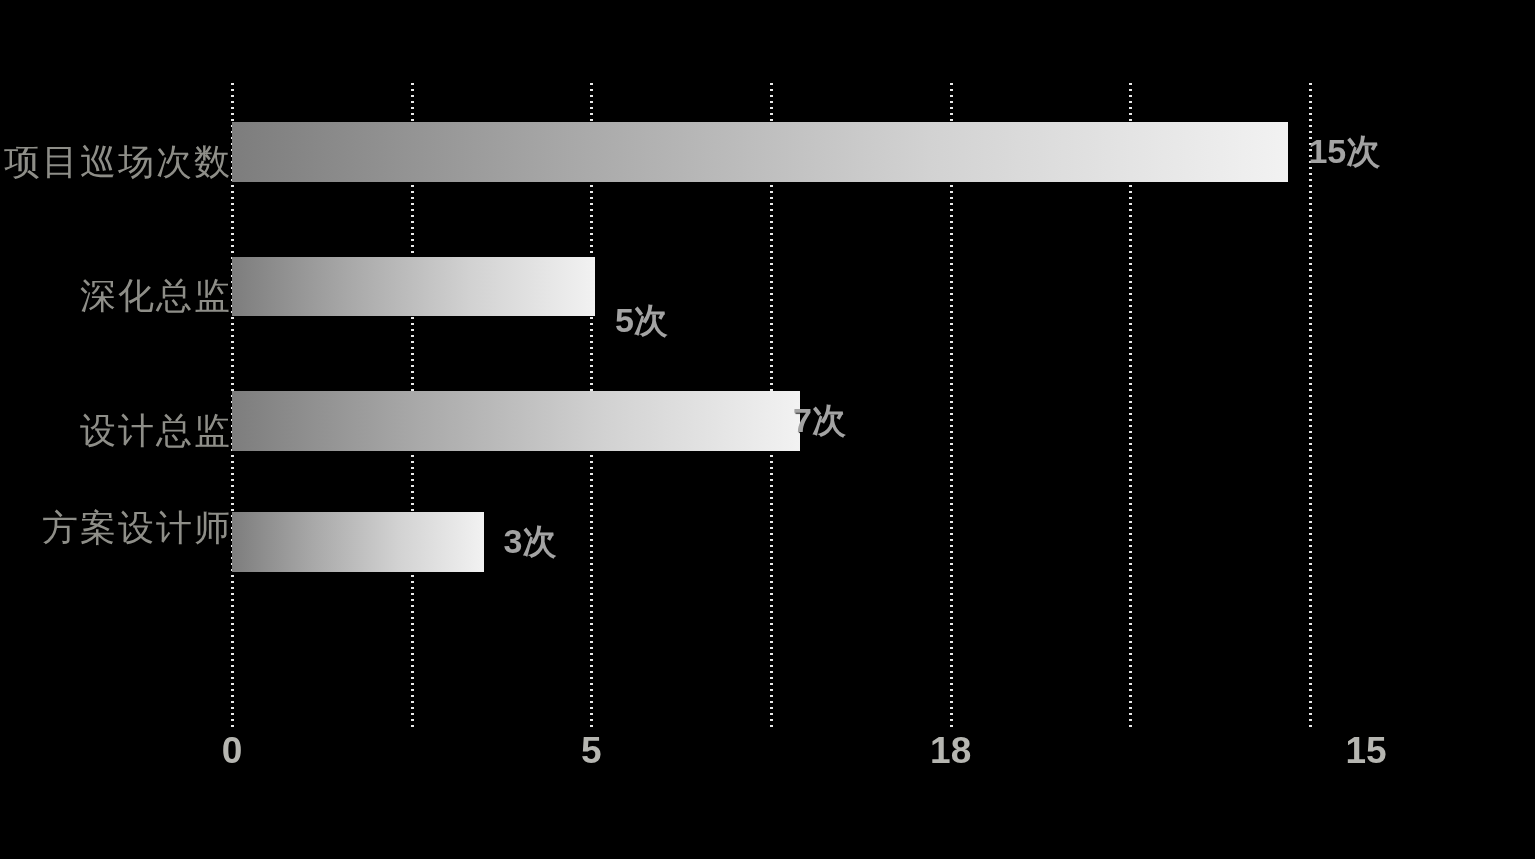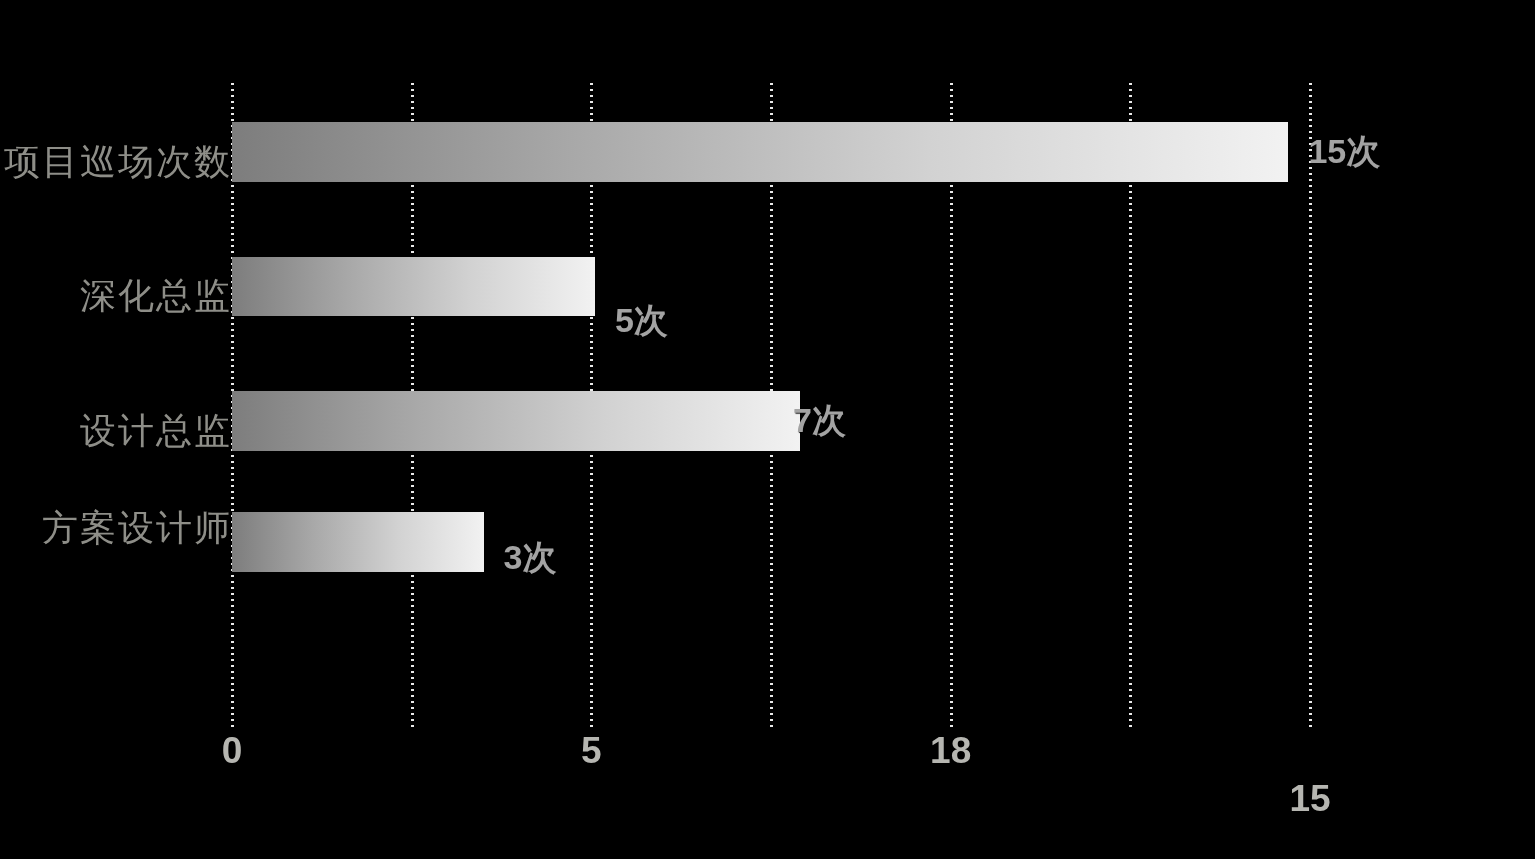--- a/index.html
+++ b/index.html
@@ -129,24 +129,24 @@
         <div class="cat-label" style="top: 138px;">项目巡场次数</div>
         <div class="cat-label" style="top: 272px; font-family: Liberation Serif, serif;">深化总监</div>
         <div class="cat-label" style="top: 407px;">设计总监</div>
         <div class="cat-label" style="top: 504px;">方案设计师</div>
       </div>
 
     <div id="value-labels">
         <div class="bar-value" style="left: 1308.44px; top: 129px;">15次</div>
         <div class="bar-value" style="left: 614.927px; top: 278px; margin-top: 20px;">5次</div>
         <div class="bar-value" style="left: 793px; top: 398px;">7次</div>
-        <div class="bar-value" style="left: 503.533px; top: 519px; margin-top: 16px;">3次</div>
+        <div class="bar-value" style="left: 503.533px; top: 519px;">3次</div>
       </div>
 
     <div id="tick-labels">
         <div class="tick-label" style="left: 232px;">0</div>
         <div class="tick-label" style="left: 591.333px;">5</div>
         <div class="tick-label" style="left: 950.667px;">18</div>
-        <div class="tick-label" style="left: 1310px; margin-top: 48px;">15</div>
+        <div class="tick-label" style="left: 1366px;">15</div>
       </div>
   </div>
 
 </div>
 
 </body></html>

